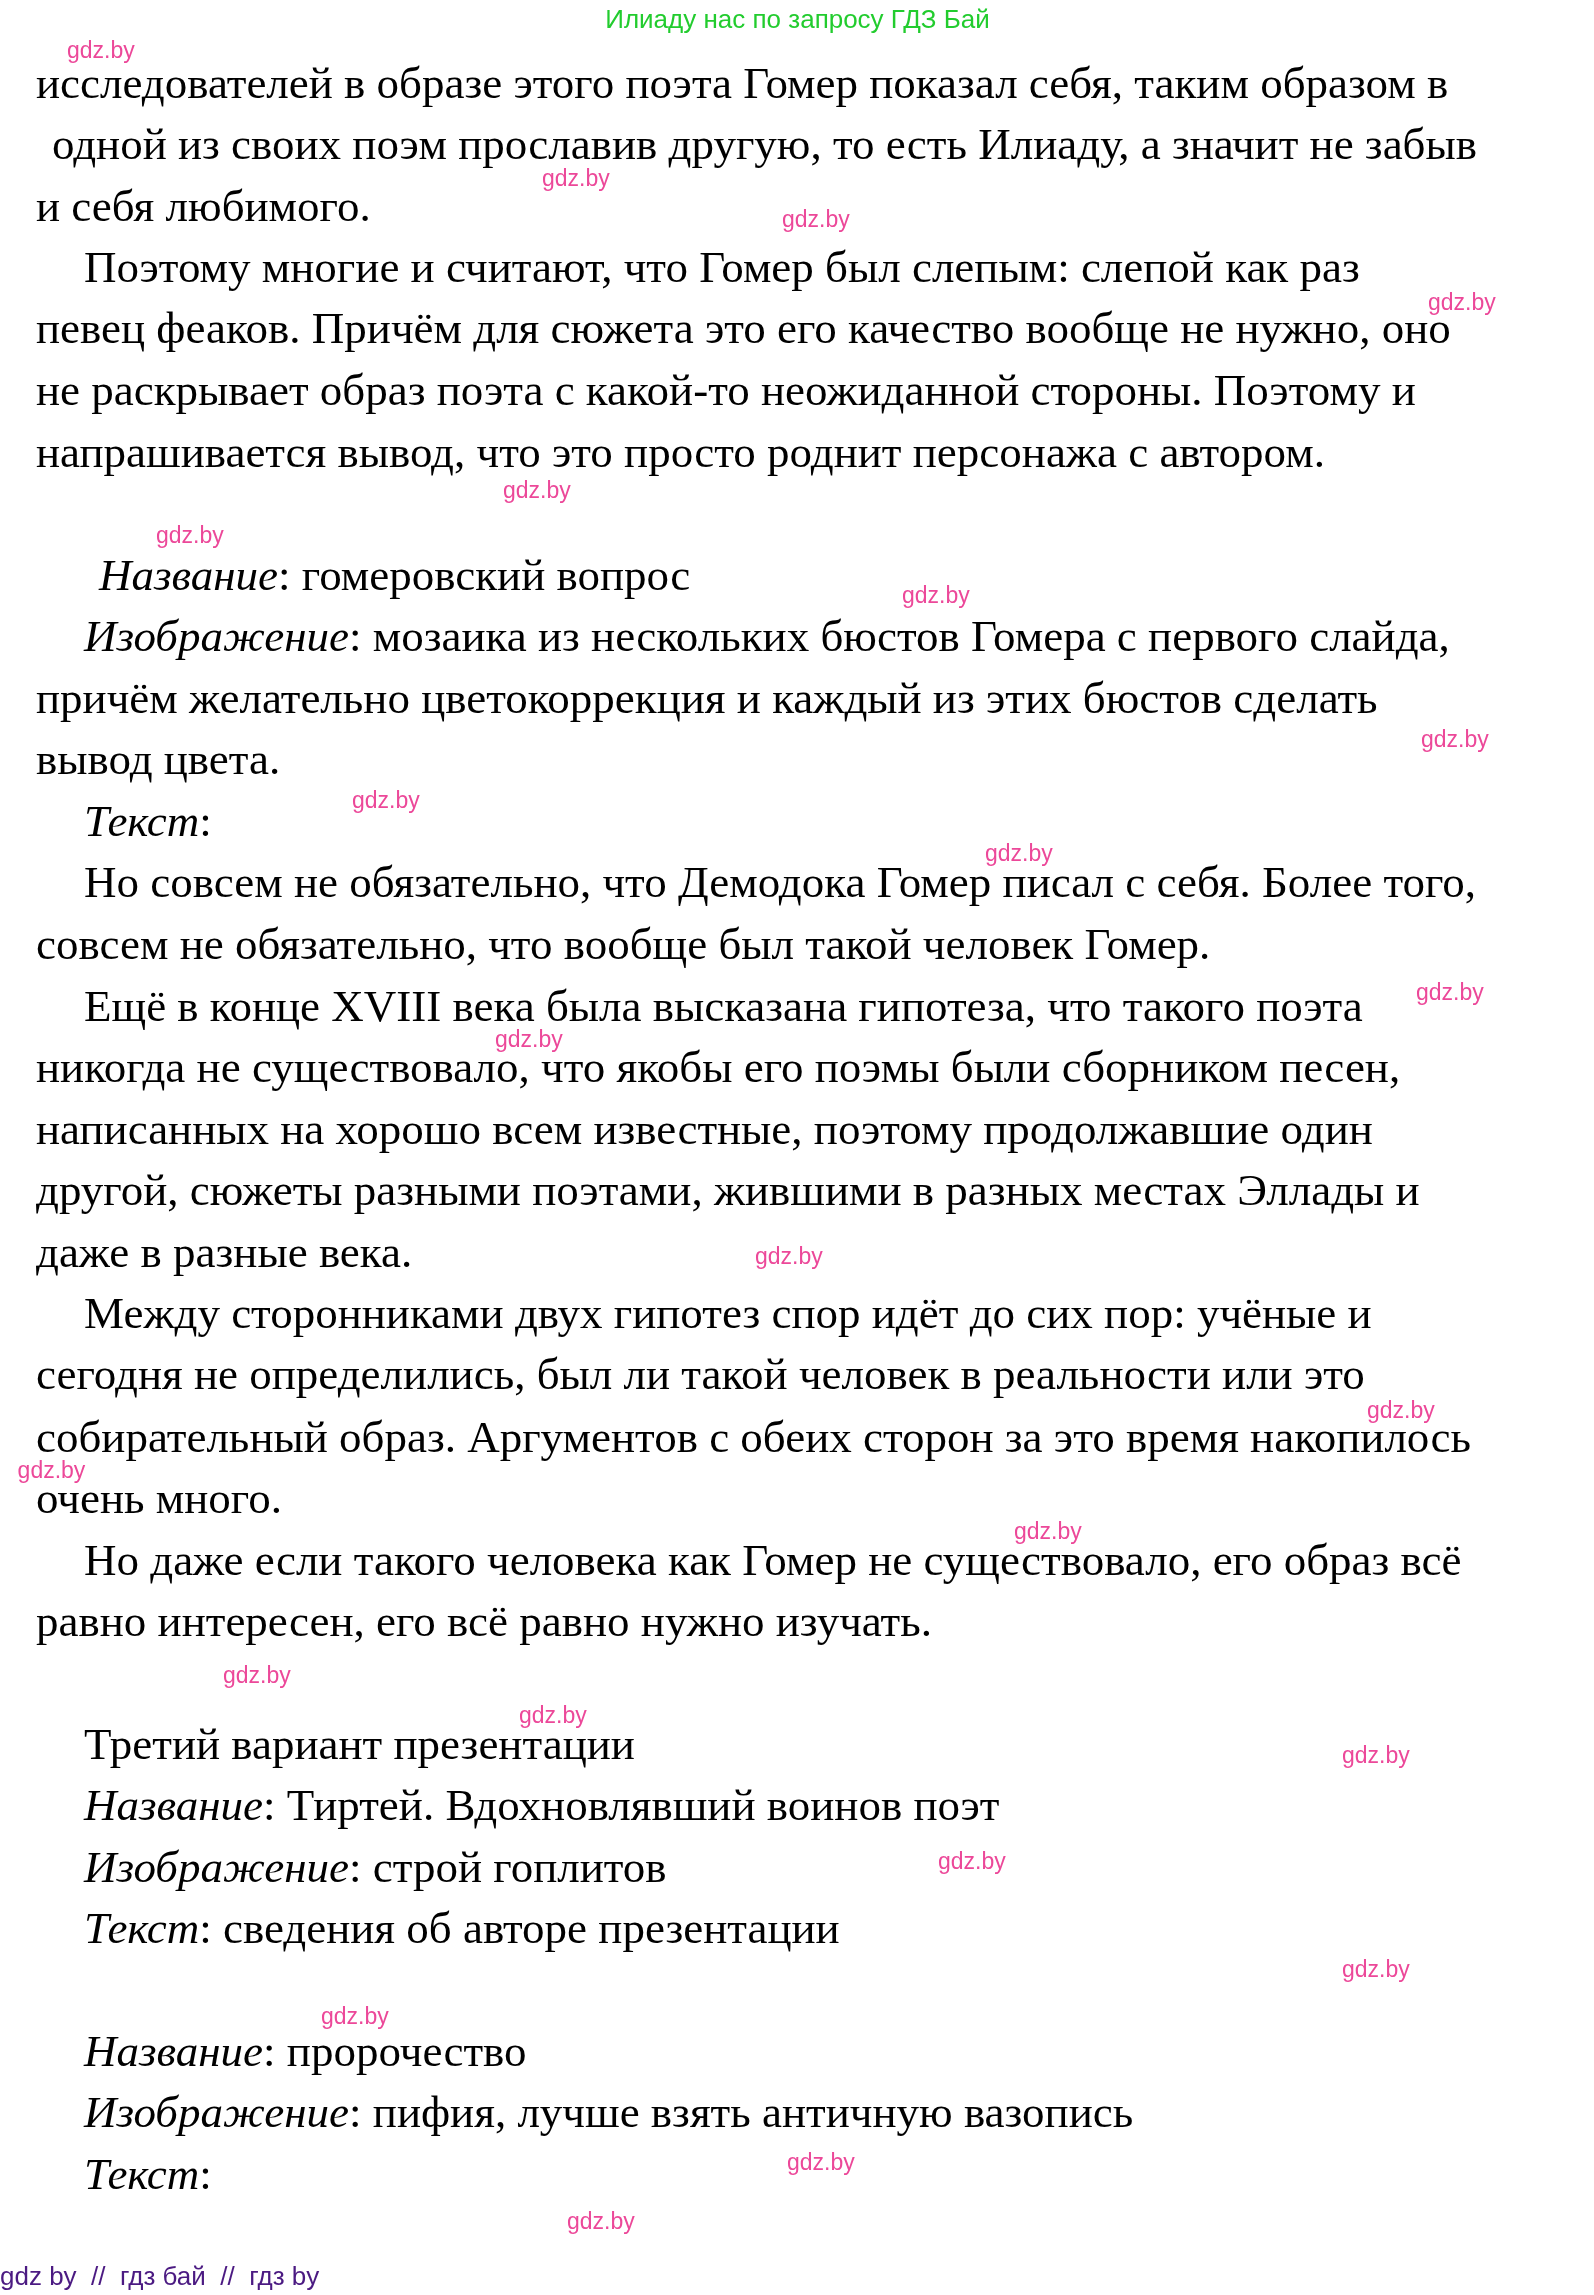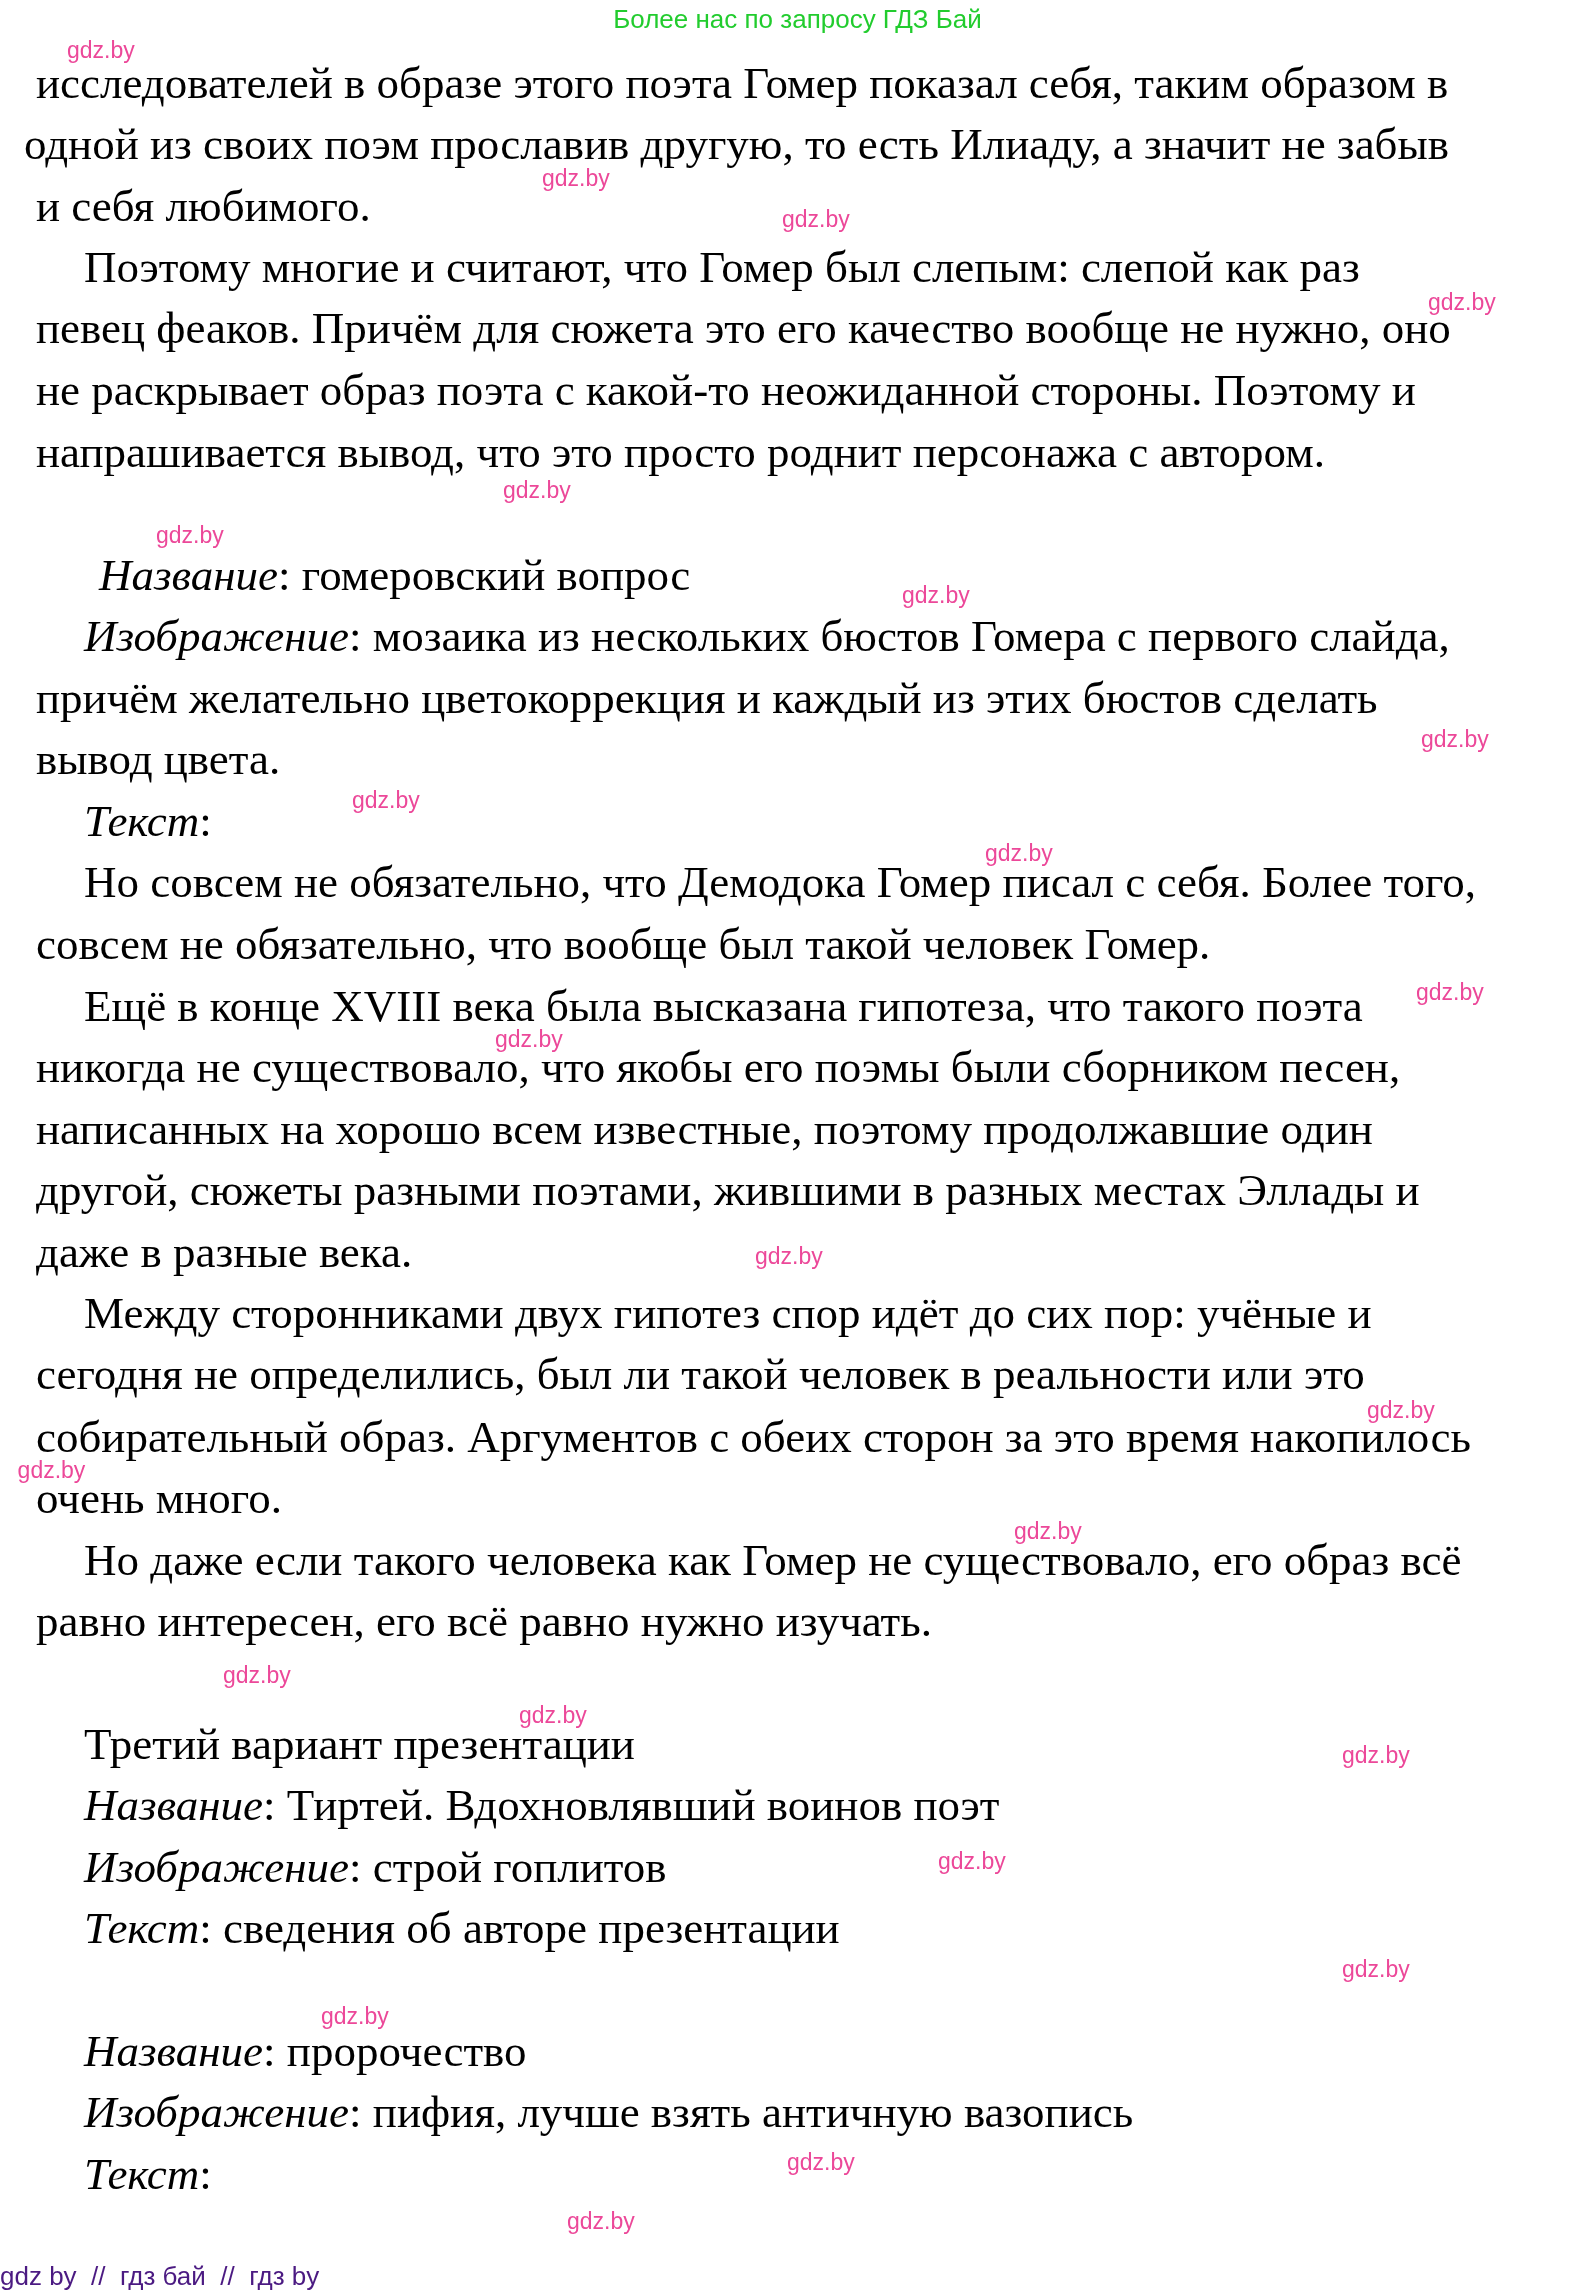--- a/index.html
+++ b/index.html
@@ -11,25 +11,25 @@
   .ln { position: absolute; white-space: nowrap; font-family: "Liberation Serif", serif;
         font-size: 45px; line-height: 45px; color: #000; }
   .ln.h { font-weight: normal; }
   .ln i { font-style: italic; }
   .wm { position: absolute; font-family: "Liberation Sans", sans-serif; font-size: 23px;
         line-height: 25.5px; color: #ec4899; white-space: nowrap; }
 </style>
 </head>
 <body>
 
-<div class="hdr">Более нас по запросу ГДЗ Бай</div>
+<div class="hdr">Илиаду нас по запросу ГДЗ Бай</div>
 
 <div>
   <div class="ln" style="left:36px;top:61px">исследователей в образе этого поэта Гомер показал себя, таким образом в</div>
-  <div class="ln" style="left:24px;top:122px">одной из своих поэм прославив другую, то есть Илиаду, а значит не забыв</div>
+  <div class="ln" style="left:52px;top:122px">одной из своих поэм прославив другую, то есть Илиаду, а значит не забыв</div>
   <div class="ln" style="left:36px;top:184px">и себя любимого.</div>
   <div class="ln" style="left:84px;top:245px">Поэтому многие и считают, что Гомер был слепым: слепой как раз</div>
   <div class="ln" style="left:36px;top:306px">певец феаков. Причём для сюжета это его качество вообще не нужно, оно</div>
   <div class="ln" style="left:36px;top:368px">не раскрывает образ поэта с какой-то неожиданной стороны. Поэтому и</div>
   <div class="ln" style="left:36px;top:430px">напрашивается вывод, что это просто роднит персонажа с автором.</div>
 
   <div class="ln" style="left:99px;top:553px"><i>Название</i><span>: гомеровский вопрос</span></div>
   <div class="ln" style="left:84px;top:614px"><i>Изображение</i><span>: мозаика из нескольких бюстов Гомера с первого слайда,</span></div>
   <div class="ln" style="left:36px;top:676px">причём желательно цветокоррекция и каждый из этих бюстов сделать</div>
   <div class="ln" style="left:36px;top:737px">вывод цвета.</div>

